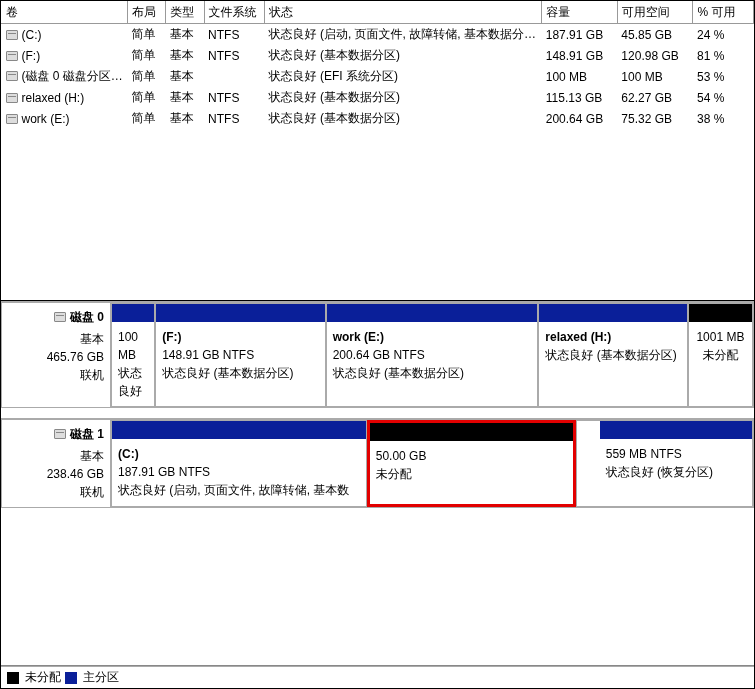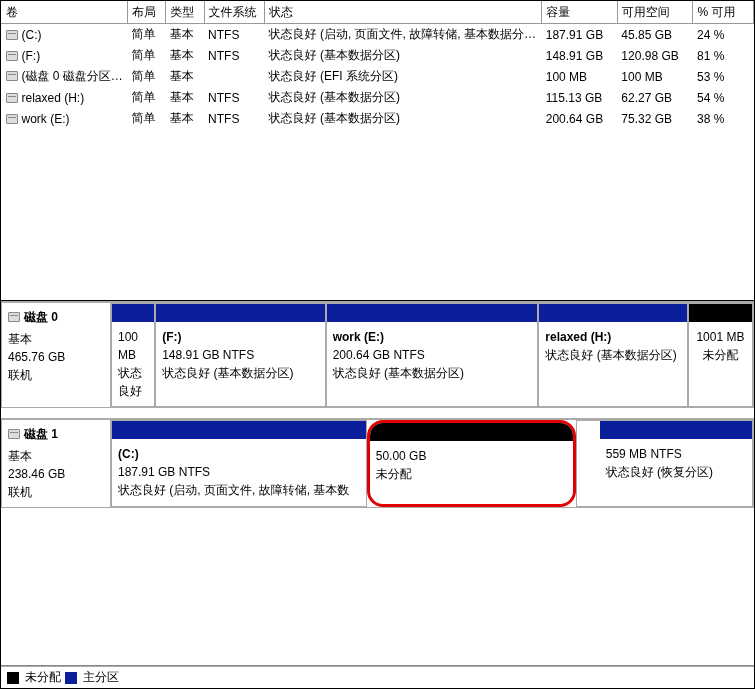--- a/index.html
+++ b/index.html
@@ -60,20 +60,21 @@
   }
   .disk-row {
     display: flex;
     border-top: 1px solid #aaa;
   }
   .disk-row + .disk-row { margin-top: 10px; }
   .disk-label {
     flex: 0 0 110px;
     padding: 6px 6px;
     border: 1px solid #aaa;
+    text-align: right;
   }
   .disk-label .dname { font-weight: bold; margin-bottom: 4px; }
   .disk-label .dline { line-height: 1.5; }
   .disk-blocks {
     flex: 1;
     display: flex;
     border: 1px solid #aaa;
     border-left: none;
     padding: 0;
   }
@@ -255,21 +256,21 @@
         </div>
         <div class="disk-blocks">
           <div class="part" data-unalloc="false" style="flex: 10 1 0px;">
             <div class="part-cap"></div>
             <div class="part-body">
               <div class="pname">(C:)</div>
               <div>187.91 GB NTFS</div>
               <div>状态良好 (启动, 页面文件, 故障转储, 基本数</div>
             </div>
           </div>
-          <div class="part highlight-box" data-unalloc="true" style="flex: 8 1 0px; border-radius: 16px;">
+          <div class="part highlight-box" data-unalloc="true" style="flex: 8 1 0px;">
             <div class="part-cap"></div>
             <div class="part-body">
               <div>50.00 GB</div>
               <div>未分配</div>
             </div>
           </div>
           <div class="part" data-unalloc="false" style="flex: 6 1 0px; padding-left: 23px;">
             <div class="part-cap"></div>
             <div class="part-body">
               <div>559 MB NTFS</div>

